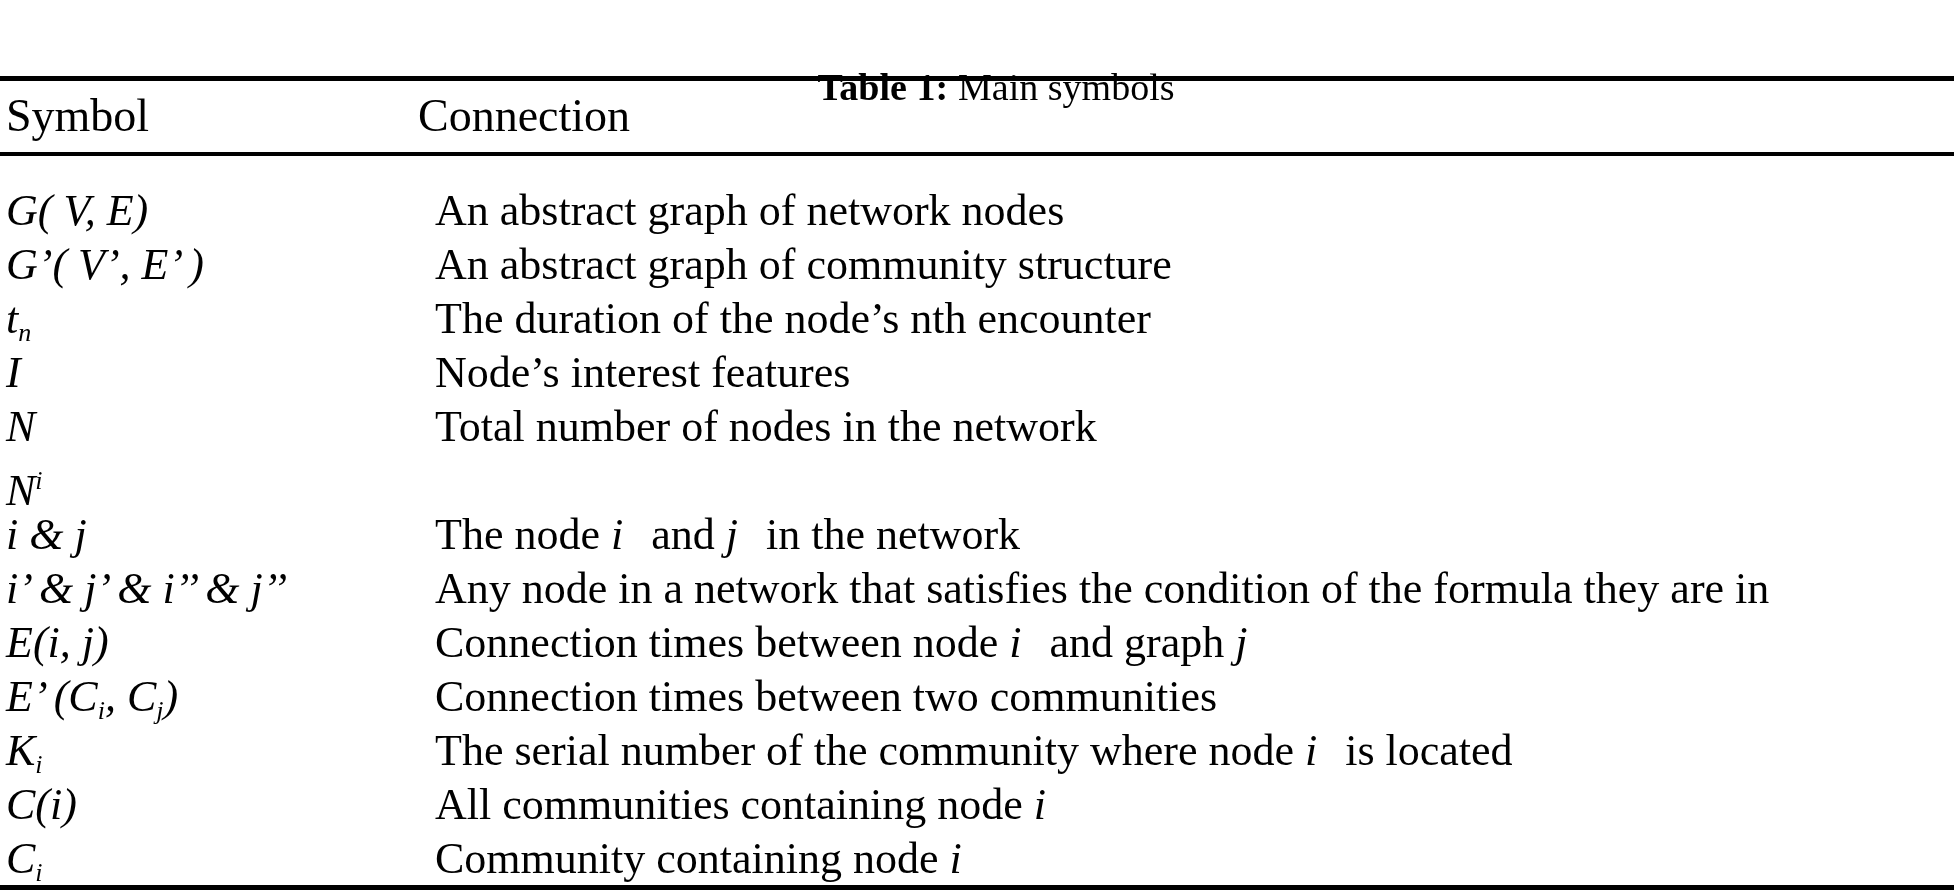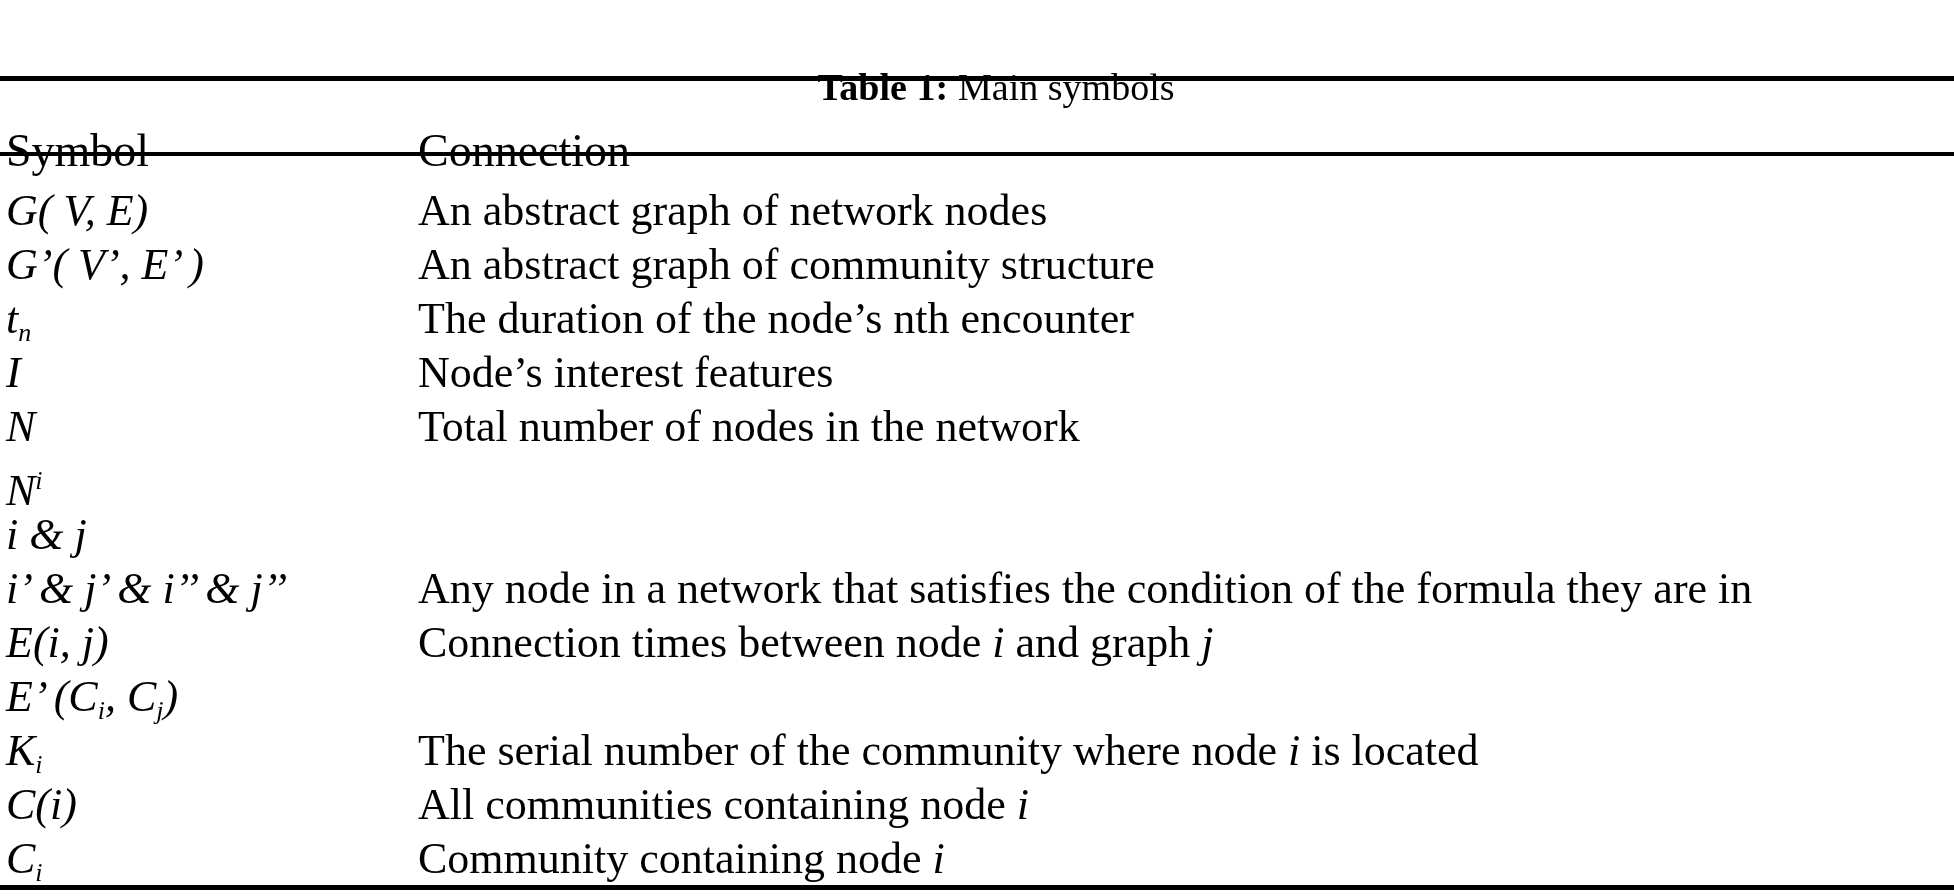--- a/index.html
+++ b/index.html
@@ -42,21 +42,20 @@
   .rule-mid    { top: 152px; height: 4px; }
   .rule-bottom { top: 885px; height: 5px; }
   .header-row {
     position: absolute;
     top: 84px;
     left: 0;
     width: 100%;
     height: 64px;
     line-height: 64px;
     font-size: 46px;
-    margin-top: 35px;
   }
   .tbody {
     position: absolute;
     top: 184px;
     left: 0;
     width: 100%;
   }
   .row {
     position: relative;
     height: 54px;
@@ -66,21 +65,21 @@
   }
   .cell {
     position: absolute;
     top: 0;
     white-space: pre;
   }
   .cell-symbol { left: 6px; }
   .cell-desc   { left: 418px; }
   
   .seg-i   { font-style: italic; }
-  .seg-r   { font-style: normal; }
+  .seg-r   { font-style: normal; margin-left: 17px; }
   .seg-sub { font-style: italic; font-size: 26px; vertical-align: -8px; }
   .seg-sup { font-style: italic; font-size: 26px; vertical-align: 16px; }
 </style>
 </head>
 <body>
 
 <div class="page">
 
   <div class="table-title">
     <span class="title-bold">Table 1:</span><span class="title-rest">Main symbols</span>
@@ -120,34 +119,36 @@
     <span class="cell cell-symbol"><span class="seg-i">N</span></span>
     <span class="cell cell-desc"><span class="seg-r">Total number of nodes in the network</span></span>
   </div>
 
   <div class="row">
     <span class="cell cell-symbol"><span class="seg-i">N</span><span class="seg-sup">i</span></span>
   </div>
 
   <div class="row">
     <span class="cell cell-symbol"><span class="seg-i">i &amp; j</span></span>
+    <span class="cell cell-desc"><span class="seg-r">The node </span><span class="seg-i">i</span><span class="seg-r"> and </span><span class="seg-i">j</span><span class="seg-r"> in the network</span></span>
   </div>
 
   <div class="row">
     <span class="cell cell-symbol"><span class="seg-i">i’ &amp; j’ &amp; i’’ &amp; j’’</span></span>
     <span class="cell cell-desc"><span class="seg-r">Any node in a network that satisfies the condition of the formula they are in</span></span>
   </div>
 
   <div class="row">
     <span class="cell cell-symbol"><span class="seg-i">E(i, j)</span></span>
     <span class="cell cell-desc"><span class="seg-r">Connection times between node </span><span class="seg-i">i</span><span class="seg-r"> and graph </span><span class="seg-i">j</span></span>
   </div>
 
   <div class="row">
     <span class="cell cell-symbol"><span class="seg-i">E’ (C</span><span class="seg-sub">i</span><span class="seg-i">, C</span><span class="seg-sub">j</span><span class="seg-i">)</span></span>
+    <span class="cell cell-desc"><span class="seg-r">Connection times between two communities</span></span>
   </div>
 
   <div class="row">
     <span class="cell cell-symbol"><span class="seg-i">K</span><span class="seg-sub">i</span></span>
     <span class="cell cell-desc"><span class="seg-r">The serial number of the community where node </span><span class="seg-i">i</span><span class="seg-r"> is located</span></span>
   </div>
 
   <div class="row">
     <span class="cell cell-symbol"><span class="seg-i">C(i)</span></span>
     <span class="cell cell-desc"><span class="seg-r">All communities containing node </span><span class="seg-i">i</span></span>

